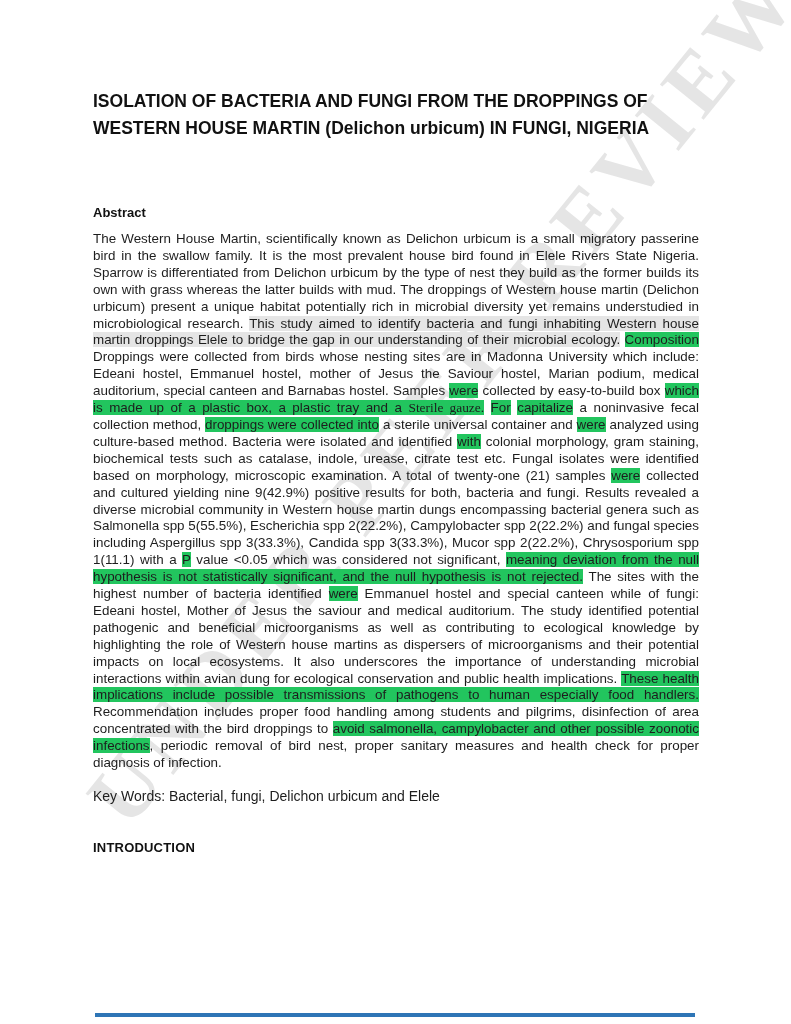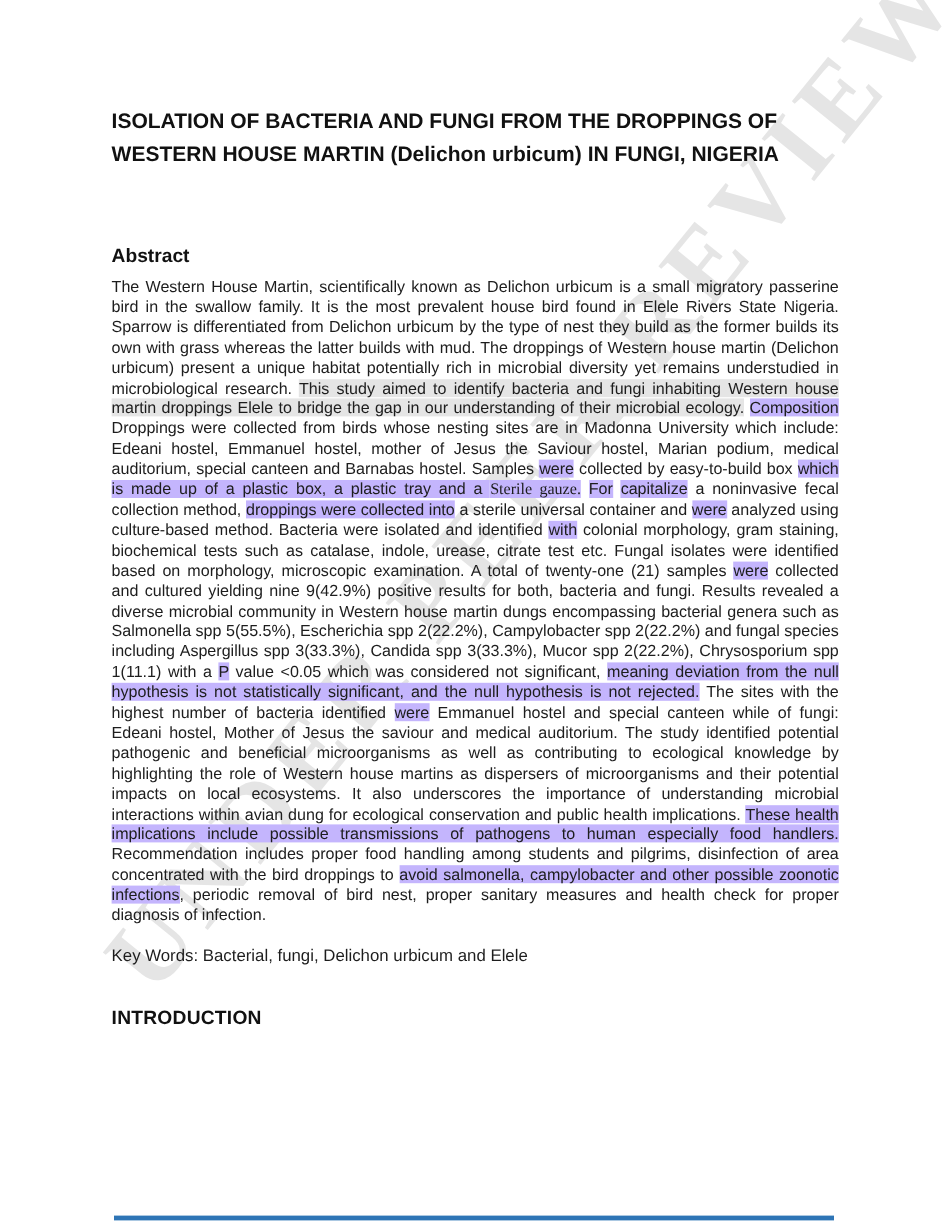--- a/index.html
+++ b/index.html
@@ -13,34 +13,34 @@
     color: #1d1d1d;
   }
   .content { position: absolute; left: 93px; width: 606px; margin: 0; }
   .title {
     top: 88px;
     font-size: 17.5px;
     font-weight: bold;
     line-height: 27px;
     color: #111111;
   }
-  .section-heading { font-weight: bold; font-size: 16px; color: #111111; }
+  .section-heading { font-weight: bold; font-size: 13px; color: #111111; }
   .abstract-heading { top: 205px; }
   .abstract-body {
     top: 231px;
     font-size: 13.4px;
     line-height: 16.9px;
     text-align: justify;
   }
   .keywords { top: 788px; font-size: 14px; }
   .intro-heading { top: 840px; letter-spacing: 0.2px; }
   .it { }
   .serif { font-family: Liberation Serif, serif; }
   .hl-green { background: #e5e5e5; }
-  .hl-yellow { background: #c4b5fd; }
+  .hl-yellow { background: #22c55e; }
   .watermark {
     position: absolute;
     left: -65px;
     top: 405px;
     width: 920px;
     text-align: center;
     transform: rotate(-51deg);
     font-family: "Liberation Serif", serif;
     font-weight: bold;
     font-size: 86px;

